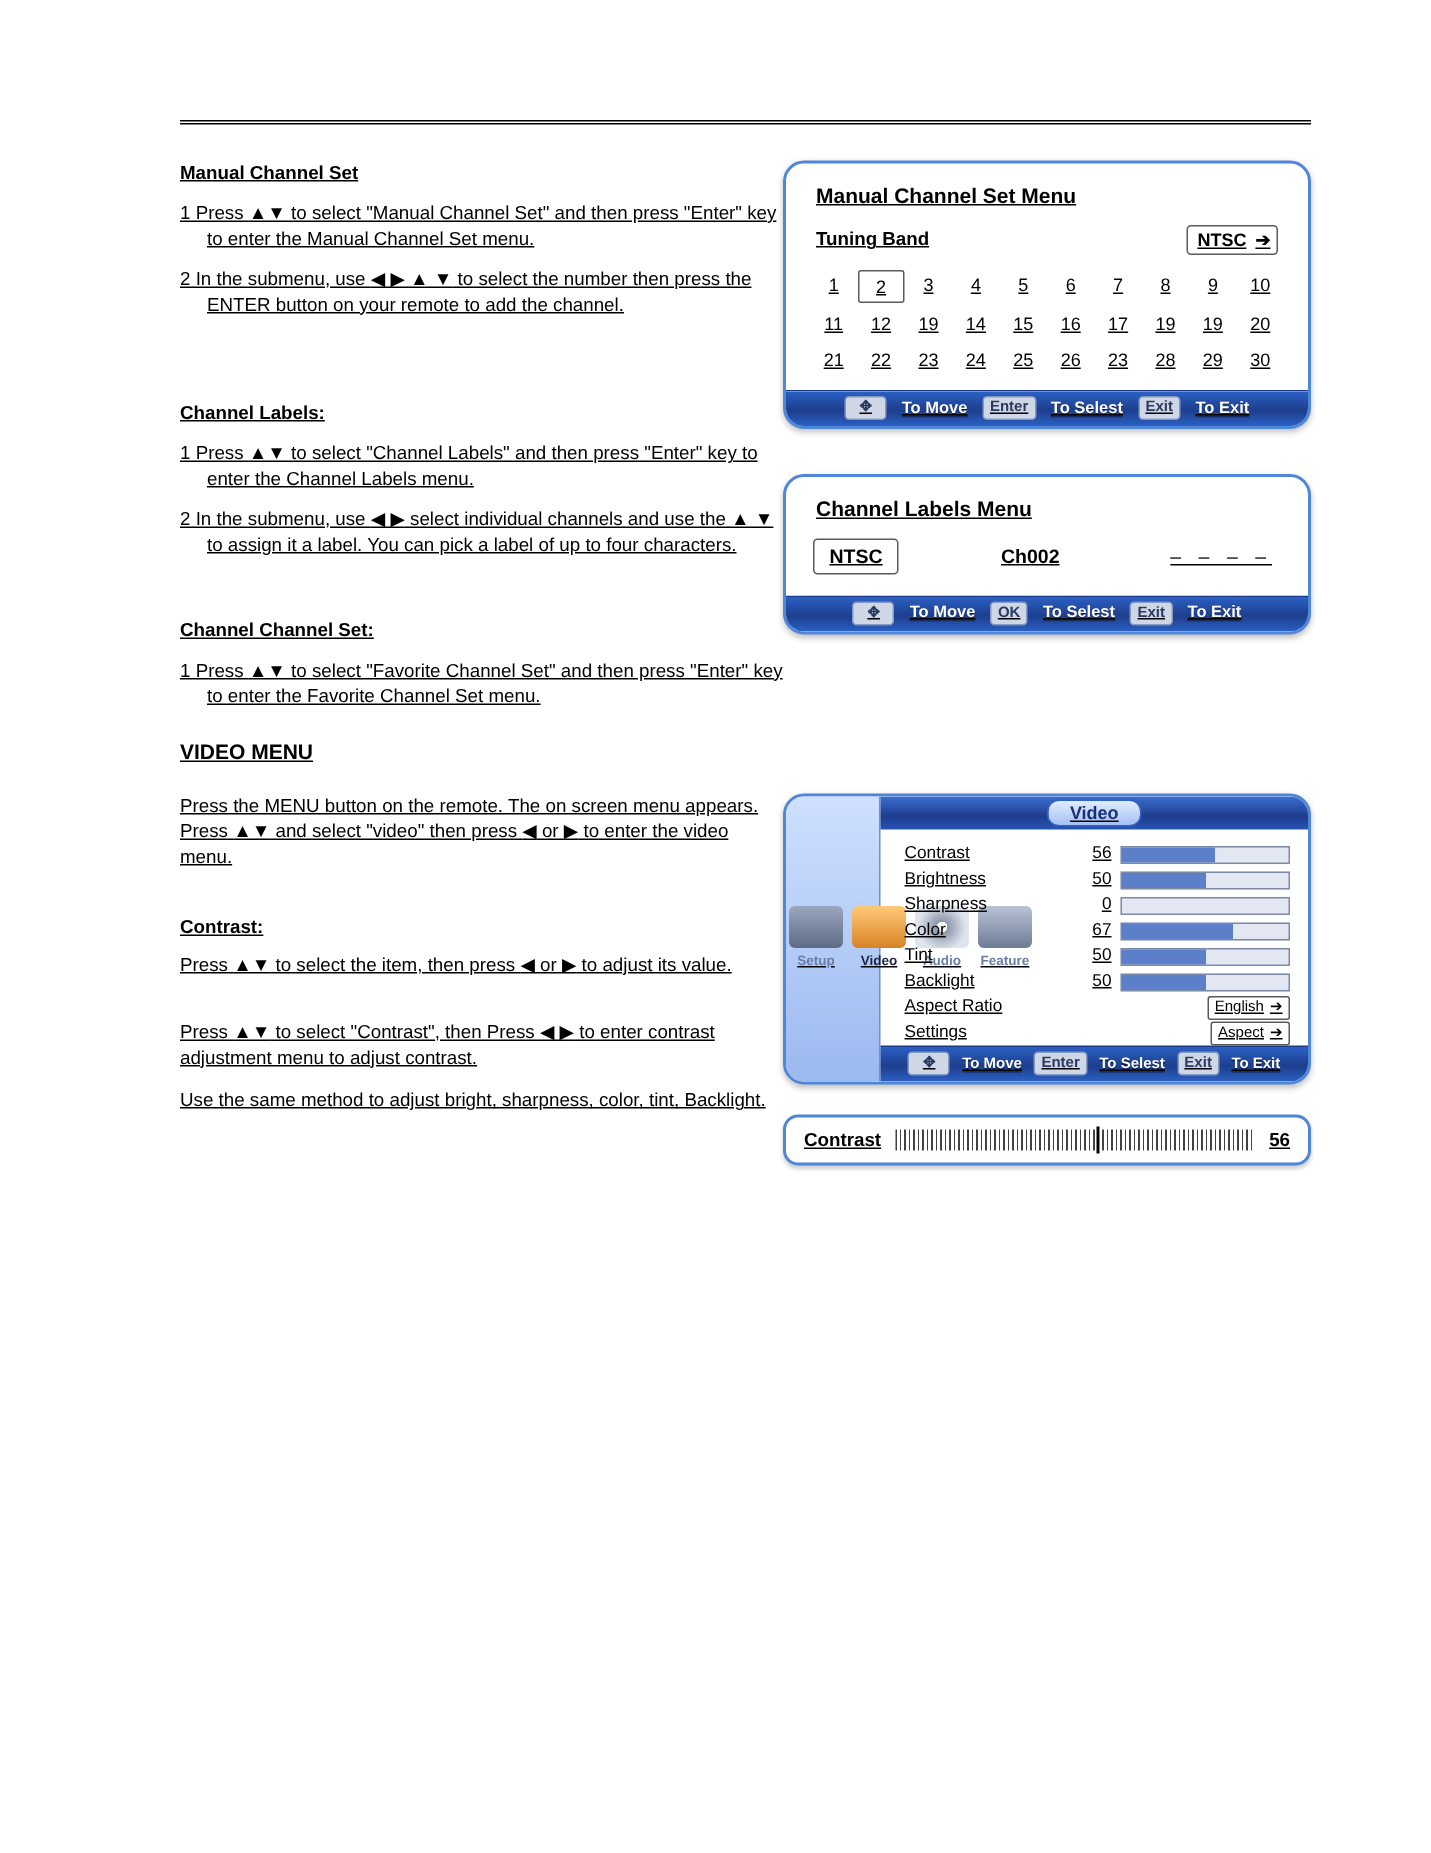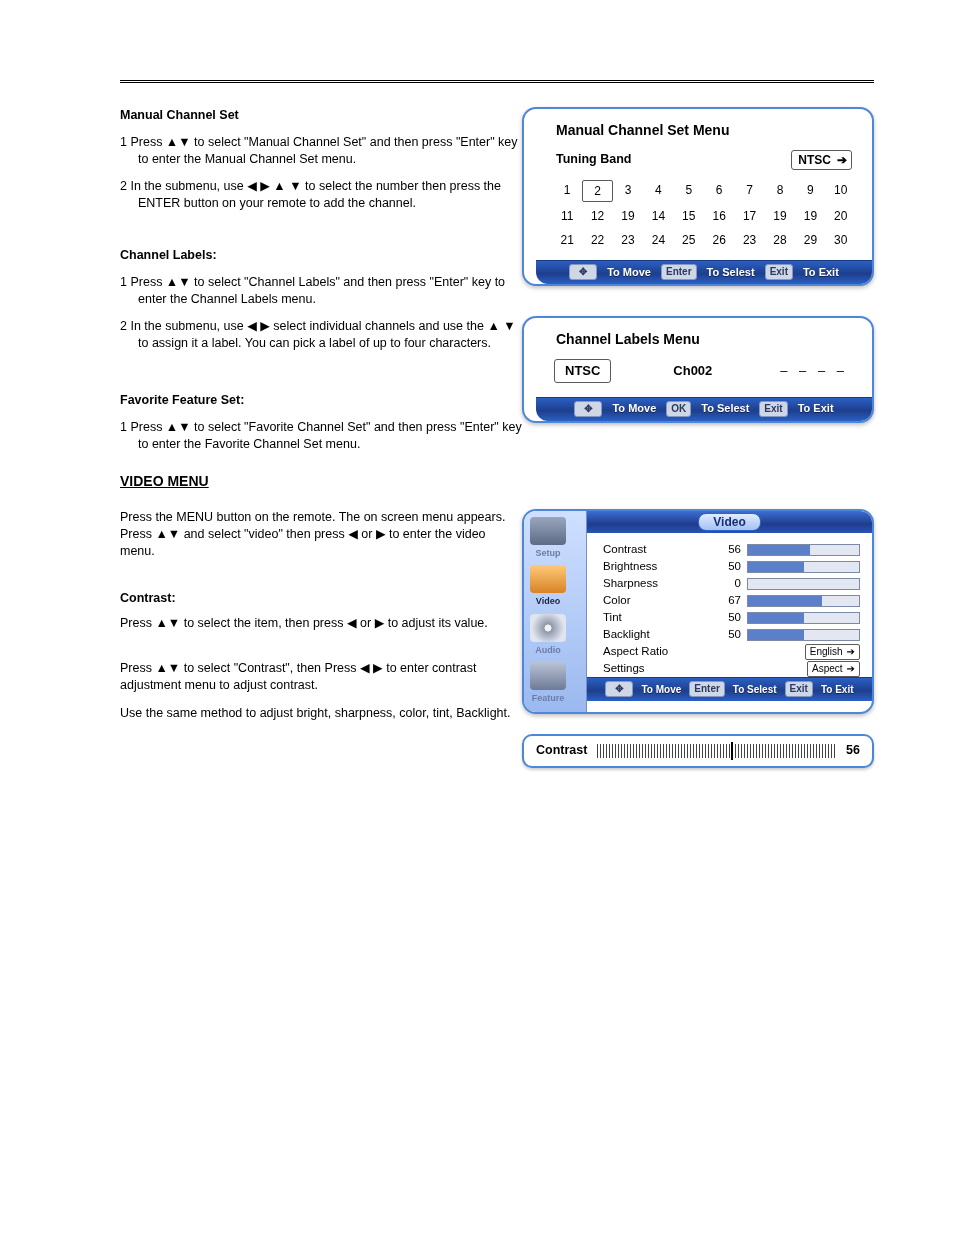--- a/index.html
+++ b/index.html
@@ -1,46 +1,46 @@
 <!DOCTYPE html>
 <html><head>
 <meta charset="utf-8">
 <style>
   html,body{margin:0;padding:0;background:#fff;color:#000;font-family:Arial,Helvetica,sans-serif;font-size:12.5px;line-height:1.35;}
   .page{width:954px;min-height:1235px;position:relative;padding:80px 80px 40px 120px;box-sizing:border-box;}
   .hr-top{border-top:3px double #000;height:0;margin:0 0 24px 0;}
-  .two-col{display:flex;align-items:flex-start;}
+  .two-col{display:flex;align-items:flex-start;text-decoration:underline;}
   .txtcol{flex:1 1 auto;}
   .imgcol{flex:0 0 352px;}
   .step{text-indent:-18px;margin-left:18px;margin-bottom:10px;}
   .section-title{text-decoration:underline;font-weight:bold;margin:10px 0 18px 0;font-size:14px;}
   .glyph{font-family:Arial;}
   
-  .osd{border:2px solid #4e86d9;border-radius:14px;background:#fff;box-shadow:0 2px 4px rgba(0,0,0,.25);margin-bottom:24px;padding-left:12px;}
+  .osd{border:2px solid #4e86d9;border-radius:14px;background:#fff;box-shadow:0 2px 4px rgba(0,0,0,.25);margin-bottom:24px;}
   .osd-inner{padding:10px 14px 0 14px;}
   .osd-title{font-weight:bold;font-size:14px;margin:2px 0 10px 6px;}
   .osd-hint{background:linear-gradient(#2b60c4,#1d3e8c 55%,#2b60c4);color:#fff;border-radius:0 0 12px 12px;border-top:1px solid #1b3a86;font-size:11px;font-weight:bold;display:flex;justify-content:center;align-items:center;gap:10px;padding:3px 6px 4px;margin-top:10px;}
   .hintkey{display:inline-flex;align-items:center;justify-content:center;background:#cfd7e6;color:#2a3a60;border:1px solid #8399c4;border-radius:3px;padding:0 4px;height:14px;font-size:10px;line-height:14px;font-weight:bold;}
   .hintkey.arrows{width:18px;}
   .hint-label{text-shadow:0 1px 0 rgba(0,0,0,.5);text-align:right;}
   
   .band-row{display:flex;align-items:center;margin:2px 6px 10px;}
   .band-label{font-weight:bold;}
   .ntsc-box{margin-left:auto;display:flex;align-items:center;border:1px solid #5a5a5a;border-radius:3px;height:18px;padding:0 4px 0 6px;font-size:12px;font-weight:bold;gap:6px;}
   .ntsc-arrow{font-size:12px;}
   .grid{display:grid;grid-template-columns:repeat(10,1fr);gap:4px 0;margin:0 2px 6px 2px;font-size:12px;text-align:center;}
   .grid .cell{padding:2px 0;}
   .grid .sel{border:1px solid #5a5a5a;border-radius:2px;}
   
   .labels-row{display:flex;align-items:center;justify-content:space-between;margin:8px 4px 14px;font-size:13px;}
   .fieldbox{border:1px solid #5a5a5a;border-radius:3px;padding:2px 10px;font-weight:bold;}
   .dashes{letter-spacing:4px;padding:2px 6px;}
   
   .video-panel{display:flex;border:2px solid #4e86d9;border-radius:14px;background:#fff;box-shadow:0 2px 4px rgba(0,0,0,.25);overflow:hidden;margin-bottom:20px;}
-  .sidebar{width:58px;background:linear-gradient(#cfe0ff,#9bb9f0);display:flex;flex-direction:column;padding:6px 2px 8px;gap:6px;border-right:1px solid #708ed0;}
+  .sidebar{width:58px;background:linear-gradient(#cfe0ff,#9bb9f0);display:flex;flex-direction:row;align-items:center;padding:6px 2px 8px;gap:6px;border-right:1px solid #708ed0;}
   .side-item{width:44px;display:flex;flex-direction:column;align-items:center;gap:2px;}
   .side-icon{width:36px;height:28px;border-radius:4px;}
   .side-label{font-size:9px;color:#6b7da5;font-weight:bold;}
   .side-item.active .side-label{color:#1a2440;}
   .video-main{flex:1;position:relative;}
   .tab-header{height:22px;background:linear-gradient(#3c6ed0,#1e3d8e 60%,#2754b5);display:flex;align-items:center;justify-content:center;}
   .tab-pill{background:linear-gradient(#e1ecff,#a4c0f4);color:#153077;font-weight:bold;font-size:12px;border:1px solid #3063c7;border-radius:8px;padding:0 14px;height:16px;line-height:16px;}
   .video-list{padding:8px 12px 0 16px;font-size:11.5px;}
   .vrow{display:flex;align-items:center;height:17px;}
   .vlabel{flex:0 0 112px;}
@@ -63,29 +63,29 @@
   <div class="two-col">
     <div class="txtcol">
       <div style="font-weight:bold;margin-bottom:10px">Manual Channel Set</div>
       <div class="step">
         <span>1 Press </span><span class="glyph">▲▼</span><span> to select "Manual Channel Set" and then press "Enter" key to enter the Manual Channel Set menu.</span>
       </div>
       <div class="step">
         <span>2 In the submenu, use </span><span class="glyph">◀ ▶ ▲ ▼</span><span> to select the number then press the ENTER button on your remote to add the channel.</span>
       </div>
 
-      <div style="font-weight:bold;margin:36px 0 10px 0">Channel Labels:</div>
+      <div style="font-weight:bold;margin:56px 0 10px 0">Channel Labels:</div>
       <div class="step">
         <span>1 Press </span><span class="glyph">▲▼</span><span> to select "Channel Labels" and then press "Enter" key to enter the Channel Labels menu.</span>
       </div>
       <div class="step">
         <span>2 In the submenu, use </span><span class="glyph">◀ ▶</span><span> select individual channels and use the </span><span class="glyph">▲ ▼</span><span> to assign it a label. You can pick a label of up to four characters.</span>
       </div>
 
-      <div style="font-weight:bold;margin:40px 0 10px 0">Favorite Feature Set:</div>
+      <div style="font-weight:bold;margin:40px 0 10px 0">Channel Channel Set:</div>
       <div class="step">
         <span>1 Press </span><span class="glyph">▲▼</span><span> to select "Favorite Channel Set" and then press "Enter" key to enter the Favorite Channel Set menu.</span>
       </div>
     </div>
 
     <div class="imgcol">
 
       <div class="osd">
         <div class="osd-inner">
           <div class="osd-title">Manual Channel Set Menu</div>

